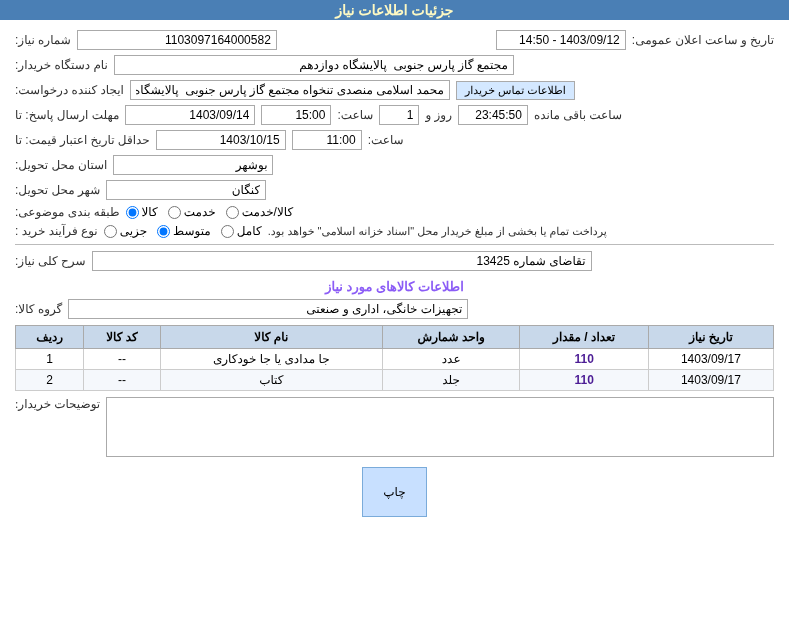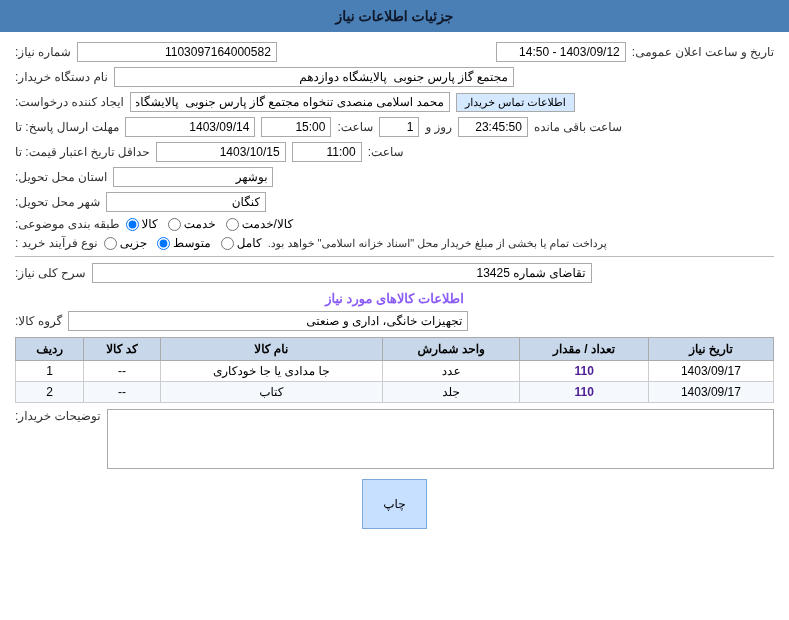--- a/index.html
+++ b/index.html
@@ -10,23 +10,23 @@
       direction: rtl;
     }
     .page-wrapper {
       width: 789px;
       min-height: 620px;
       background: #fff;
       margin: 0 auto;
     }
     .header {
       background: #4a7fb5;
-      color: #0f172a;
+      color: #fef9c3;
       text-align: center;
-      padding: 8px 10px;
+      padding: 2px 10px;
       font-size: 14px;
       font-weight: bold;
     }
     .content {
       padding: 10px 15px;
     }
     .form-row {
       display: flex;
       align-items: center;
       margin-bottom: 5px;
@@ -287,21 +287,21 @@
       <td>جلد</td>
       <td>کتاب</td>
       <td>--</td>
       <td>2</td>
     </tr>
         </tbody>
     </table>
 
     <div class="notes-row">
       <textarea class="notes-textarea" style=""></textarea>
-      <span class="label" style="white-space:nowrap;">توضیحات خریدار:</span>
+      <span class="label" style="white-space:nowrap;font-family:Liberation Serif, serif;">توضیحات خریدار:</span>
     </div>
 
     <div class="buttons-row">
       <button class="btn-print">چاپ</button>
     </div>
 
   </div>
 </div>
 
 </body></html>

